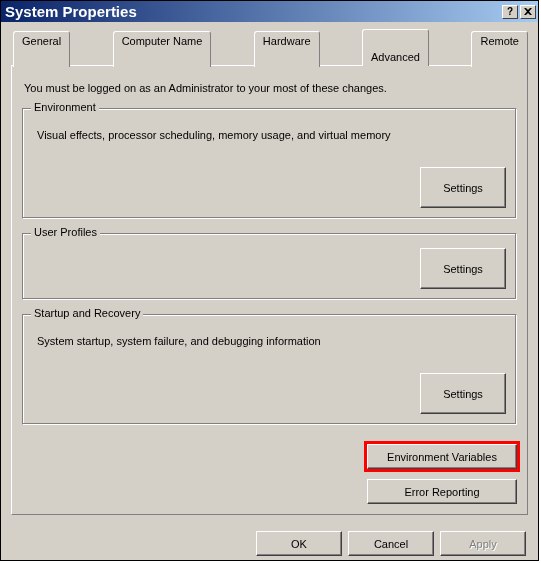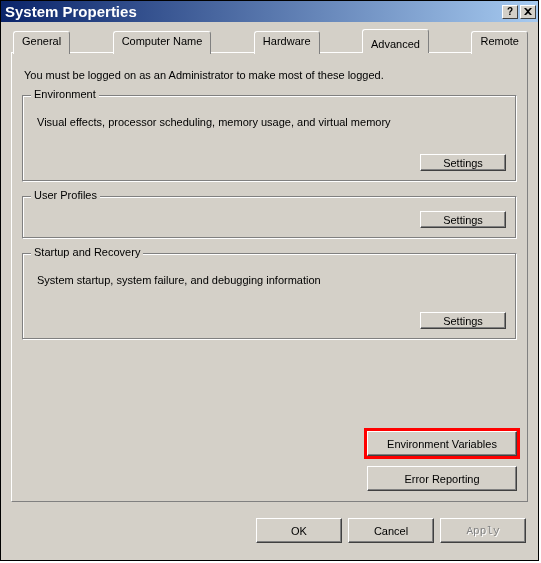--- a/index.html
+++ b/index.html
@@ -10,34 +10,34 @@
 .titlebar { height: 21px; background: linear-gradient(to right, #0a246a, #a6caf0); display: flex; align-items: center; padding: 0 2px; }
 .titlebar-text { color: #fff; font-weight: bold; font-size: 15px; padding-left: 2px; flex: 1; }
 .titlebar-btn { width: 16px; height: 14px; background: #d4d0c8; border: 1px solid; border-color: #fff #404040 #404040 #fff; margin-left: 2px; display: flex; align-items: center; justify-content: center; font-weight: bold; font-family: Marlett, Arial; }
 .titlebar-btn.help { font-size: 10px; }
 .titlebar-btn.close svg { width: 8px; height: 7px; }
 
 .content { padding: 8px 10px; }
 
 .tabs { display: flex; position: relative; z-index: 2; margin-bottom: -1px; padding-left: 2px; justify-content: space-between; }
 .tab { padding: 3px 8px; border: 1px solid #808080; border-bottom: none; border-radius: 3px 3px 0 0; background: #d4d0c8; border-top-color: #fff; border-left-color: #fff; margin-right: 0; cursor: default; position: relative; }
-.tab.active { background: #d4d0c8; z-index: 3; padding-top: 8px; margin-top: -1px; }
+.tab.active { background: #d4d0c8; z-index: 3; padding-top: 21px; margin-top: -1px; }
 .tab:not(.active) { top: 1px; }
 .tab.active::after { content:''; position:absolute; left:0; right:0; bottom:-1px; height:1px; background:#d4d0c8; }
 
 .tab-panel { border: 1px solid; border-color: #fff #808080 #808080 #fff; padding: 12px 10px 10px 10px; background: #d4d0c8; min-height: 450px; position: relative; }
 
 .intro { margin: 4px 2px 14px 2px; }
 
 .groupbox { border: 1px solid; border-color: #808080 #fff #fff #808080; box-shadow: inset -1px -1px 0 #808080, inset 1px 1px 0 #fff; margin: 0 0 14px 0; padding: 14px 10px 10px 10px; position: relative; }
 .groupbox-legend { position: absolute; top: -8px; left: 8px; background: #d4d0c8; padding: 0 3px; }
 .groupbox-desc { margin: 6px 0 26px 4px; }
 .btn-row { display: flex; justify-content: flex-end; }
-.btn { min-width: 86px; height: 17px; background: #d4d0c8; border: 1px solid; border-color: #fff #404040 #404040 #fff; box-shadow: inset -1px -1px 0 #808080, inset 1px 1px 0 #d4d0c8; padding: 0 8px; cursor: default; text-align: center; }
-.btn.disabled { color: #808080; text-shadow: 1px 1px 0 #fff; font-family: Liberation Mono, monospace; }
+.btn { min-width: 86px; height: 41px; background: #d4d0c8; border: 1px solid; border-color: #fff #404040 #404040 #fff; box-shadow: inset -1px -1px 0 #808080, inset 1px 1px 0 #d4d0c8; padding: 0 8px; cursor: default; text-align: center; }
+.btn.disabled { color: #808080; text-shadow: 1px 1px 0 #fff; }
 
 .bottom-row { display: flex; justify-content: flex-end; gap: 10px; position: absolute; bottom: 10px; right: 10px; flex-direction: column; }
 .bottom-row .btn { min-width: 150px; height: 25px; }
 
 .highlight { outline: 3px solid #ff0000; outline-offset: 0; }
 
 .footer { display: flex; justify-content: flex-end; gap: 6px; padding: 8px 12px 10px 0; }
 .footer .btn { min-width: 86px; height: 25px; }
 </style>
 </head>
@@ -57,21 +57,21 @@
   <div class="content">
     <div class="tabs">
       <div class="tab">General</div>
       <div class="tab">Computer Name</div>
       <div class="tab">Hardware</div>
       <div class="tab active">Advanced</div>
       <div class="tab">Remote</div>
     </div>
 
     <div class="tab-panel">
-      <div class="intro">You must be logged on as an Administrator to make most of these logged.</div>
+      <div class="intro">You must be logged on as an Administrator to your most of these changes.</div>
 
       <div class="groupbox">
         <div class="groupbox-legend">Environment</div>
         <div class="groupbox-desc">Visual effects, processor scheduling, memory usage, and virtual memory</div>
         <div class="btn-row">
           <button class="btn">Settings</button>
         </div>
       </div>
 
       <div class="groupbox">

